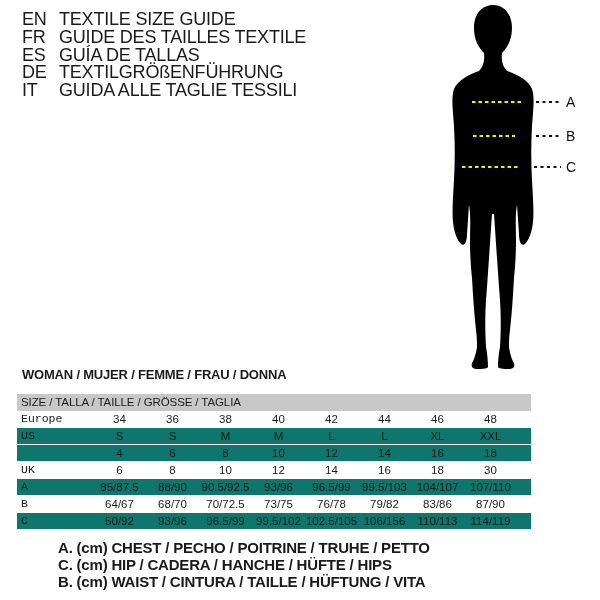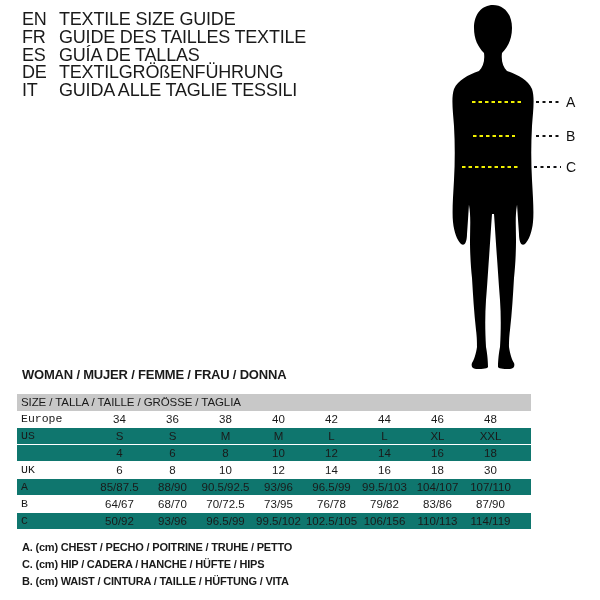--- a/index.html
+++ b/index.html
@@ -36,21 +36,21 @@
     padding:0;border-bottom:1px solid #ffffff;white-space:nowrap;overflow:hidden;
   }
   table.sizes td.lbl{text-align:left;padding-left:4px;font-family:Liberation Mono, monospace;}
   tr.shaded td{background:#0f766e;}
   col.c-label{width:76px;}
   col.c-d{width:53px;}
   col.c-fill{width:14px;}
 
   
   .legend{position:absolute;left:22px;top:539px;}
-  .legend-line{font-weight:bold;font-size:11px;letter-spacing:-0.2px;height:17.2px;line-height:17.2px;white-space:nowrap;}
+  .legend-line{font-weight:bold;font-size:15px;letter-spacing:-0.2px;height:17.2px;line-height:17.2px;white-space:nowrap;margin-left:36px;}
 </style>
 </head>
 <body>
 
 <div class="canvas">
 
   <div class="langs">
     <div class="lang-row">
       <span class="lang-code">EN</span>
       <span class="lang-label">TEXTILE SIZE GUIDE</span>
@@ -220,21 +220,21 @@
           <td>99.5/103</td>
           <td>104/107</td>
           <td>107/110</td>
           <td></td>
         </tr>
         <tr>
           <td class="lbl">B</td>
           <td>64/67</td>
           <td>68/70</td>
           <td>70/72.5</td>
-          <td>73/95</td>
+          <td>73/75</td>
           <td>76/78</td>
           <td>79/82</td>
           <td>83/86</td>
           <td>87/90</td>
           <td></td>
         </tr>
         <tr class="shaded">
           <td class="lbl">C</td>
           <td>50/92</td>
           <td>93/96</td>

